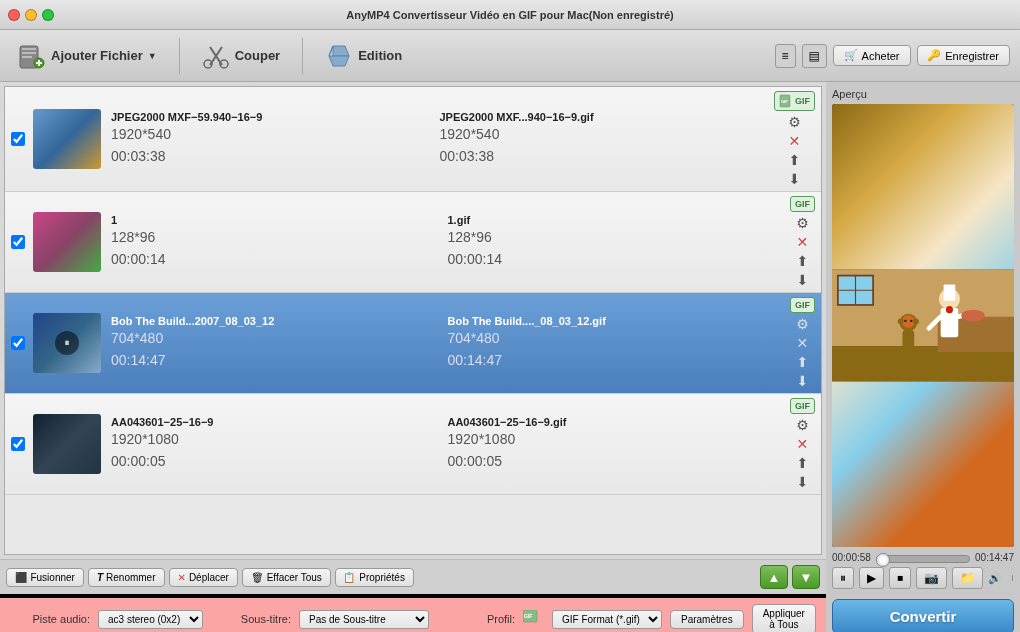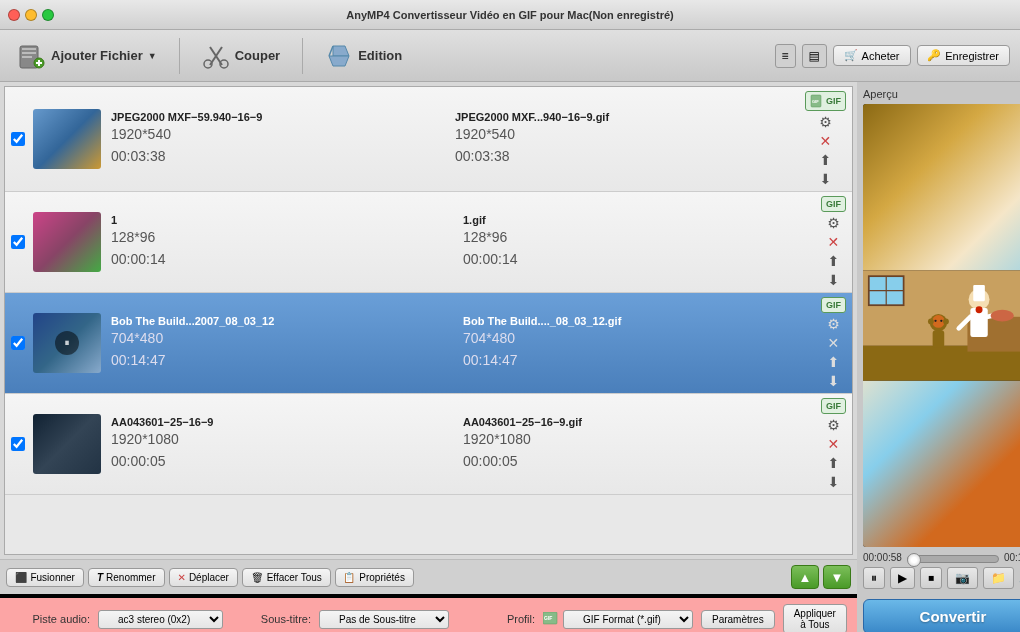--- a/index.html
+++ b/index.html
@@ -234,21 +234,21 @@
     .settings-label {
       font-size: 11px;
       color: #333;
       min-width: 80px;
       text-align: right;
     }
     .settings-select {
       background: linear-gradient(to bottom, #f5f5f5, #e5e5e5);
       border: 1px solid #999;
       border-radius: 3px;
-      padding: 2px 15px;
+      padding: 2px 5px;
       font-size: 10px;
       cursor: pointer;
     }
     .settings-input {
       background: white;
       border: 1px solid #999;
       border-radius: 3px;
       padding: 2px 5px;
       font-size: 10px;
       flex: 1;
@@ -566,21 +566,21 @@
         <select class="settings-select">
           <option>ac3 stereo (0x2)</option>
         </select>
         <span class="settings-label">Sous-titre:</span>
         <select class="settings-select" style="min-width:130px;">
           <option>Pas de Sous-titre</option>
         </select>
       </div>
       <div class="settings-row">
         <span class="settings-label">Profil:</span>
-        <div style="display:flex;align-items:center;flex:1;gap:4px;">
+        <div style="display:flex;align-items:flex-start;flex:1;gap:13px;">
           <svg width="16" height="14" viewBox="0 0 16 14">
               <rect x="0" y="0" width="14" height="12" rx="1" fill="#88bb88" stroke="#5a9a5a" stroke-width="0.5"></rect>
               <text x="1" y="8" font-size="5" fill="white" font-weight="bold">GIF</text>
             </svg>
           <select class="settings-select" style="flex:1;">
             <option>GIF Format (*.gif)</option>
           </select>
         </div>
         <button class="settings-action-btn">Paramètres</button>
         <button class="settings-action-btn">Appliquer à Tous</button>

